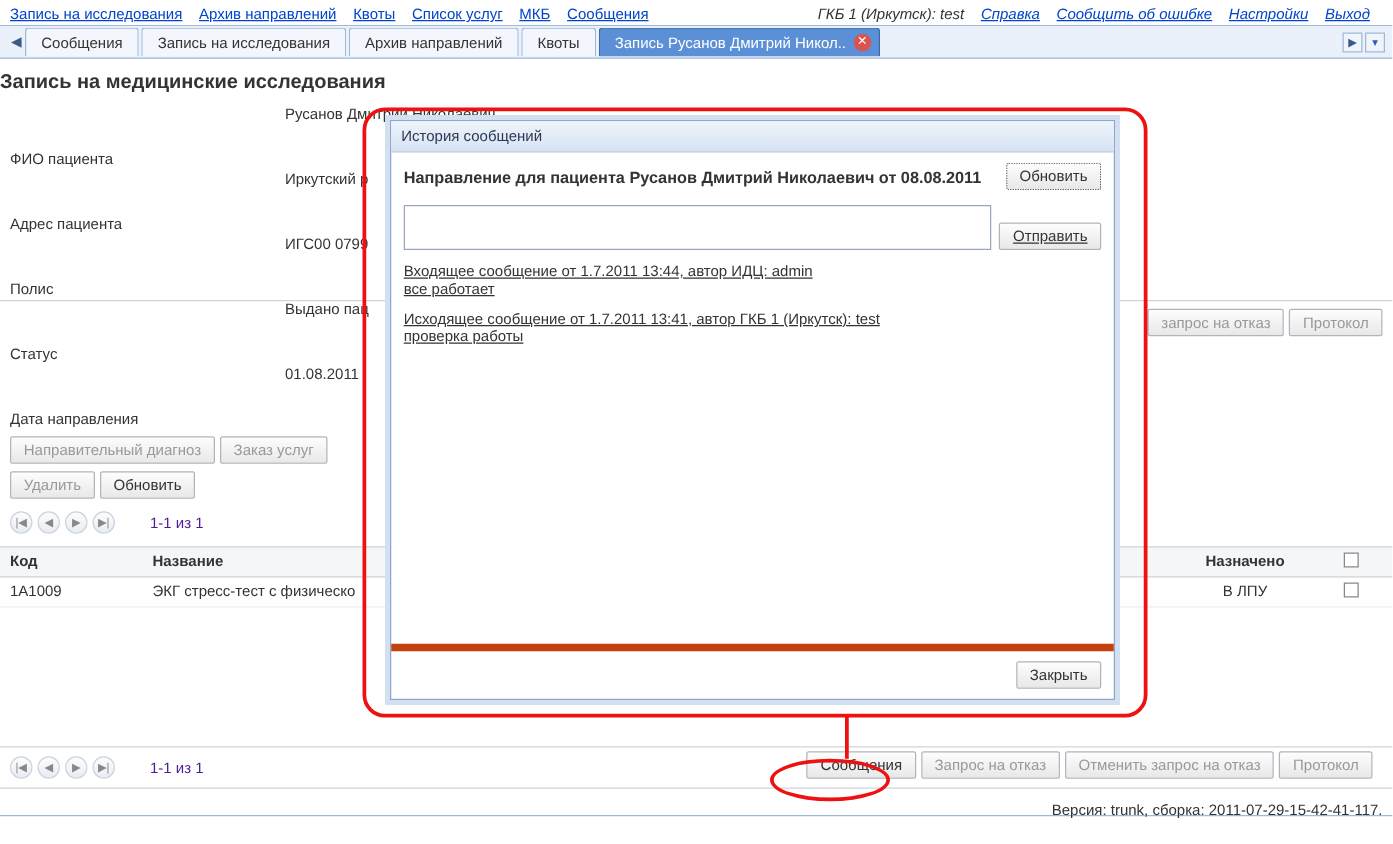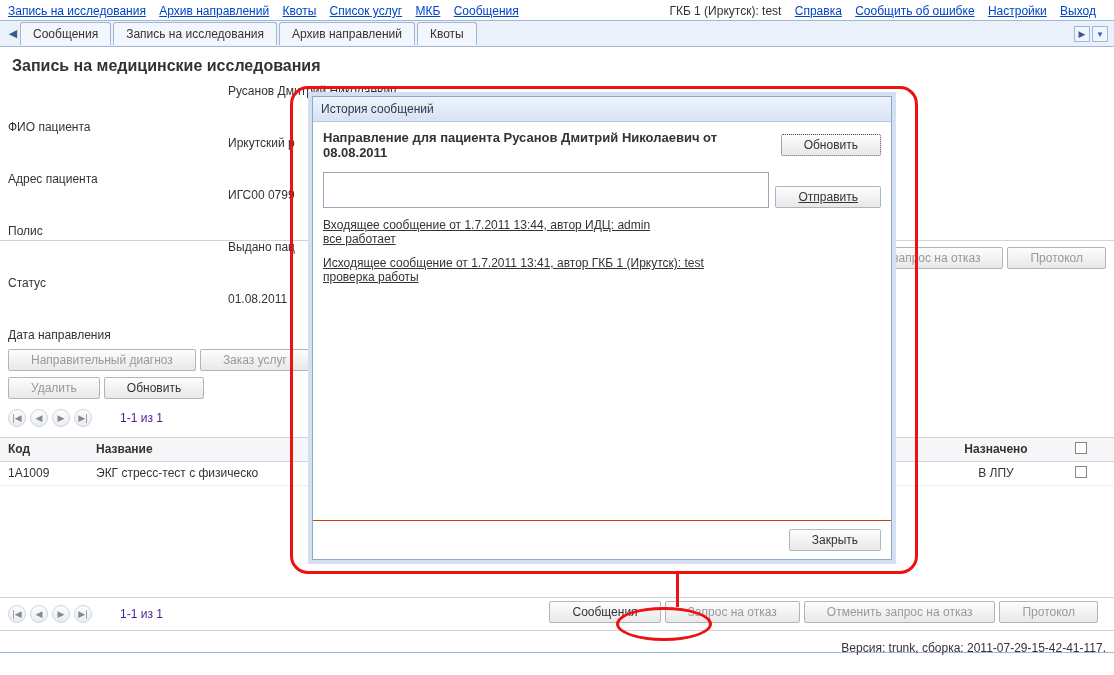--- a/index.html
+++ b/index.html
@@ -16,21 +16,21 @@
   }
   a.link { color: #0044cc; text-decoration: underline; cursor: pointer; }
   .topbar {
     display: flex;
     justify-content: space-between;
     padding: 4px 8px 2px 8px;
     font-size: 12px;
     border-bottom: 1px solid #a0b8d8;
   }
   .topbar .left a, .topbar .right a { margin-right: 10px; }
-  .topbar .right { text-align: center; }
+  .topbar .right { text-align: center; font-style: italic; }
   .topbar .right span.ctx { color: #333; margin-right: 10px; }
 
   .tabrow {
     display: flex;
     align-items: center;
     background: #eaf1fb;
     border-bottom: 1px solid #a0b8d8;
     height: 26px;
     padding-left: 6px;
     position: relative;
@@ -83,42 +83,42 @@
     border: 1px solid #a0b8d8;
     background: #f0f4fb;
     color: #3b5a8a;
     font-size: 9px;
     cursor: pointer;
   }
 
   .page-title {
     font-size: 16px;
     font-weight: bold;
-    padding: 10px 8px 8px 12px;
+    padding: 10px 8px 8px 0;
   }
 
   .info-grid {
     padding: 0 8px;
   }
   .info-row {
     display: flex;
     padding: 1px 0;
   }
   .info-label { width: 220px; margin-top: 36px; }
   .info-value { }
 
   .btn-row {
     padding: 6px 8px;
     display: flex;
     gap: 4px;
   }
   .btn {
     border: 1px solid #b0b5bb;
     background: linear-gradient(#fdfdfd, #e8e8e8);
-    padding: 3px 22px;
+    padding: 3px 10px;
     font-size: 12px;
     cursor: pointer;
     border-radius: 2px;
   }
   .btn.disabled {
     color: #999;
     cursor: default;
   }
 
   .pager {
@@ -145,21 +145,21 @@
     border-top: 1px solid #d0d4da;
     border-bottom: 1px solid #d0d4da;
     font-weight: bold;
     padding: 4px 8px;
   }
   .table-row {
     display: flex;
     padding: 4px 8px;
     border-bottom: 1px solid #eee;
   }
-  .col-code { width: 88px; }
+  .col-code { width: 114px; }
   .col-name { flex: 1; }
   .col-assigned { width: 120px; text-align: center; }
   .col-check { width: 50px; text-align: center; }
   .checkbox { display:inline-block; width:12px; height:12px; border:1px solid #888; background:#fff; }
 
   .action-row {
     display: flex;
     align-items: center;
     padding: 6px 8px;
     border-top: 1px solid #d0d4da;
@@ -249,21 +249,21 @@
     padding: 2px;
   }
   .msg-block { margin-bottom: 10px; font-size: 12px; }
   .msg-meta { color: #333; }
   .msg-text { color: #333; }
 
   .dialog-footer {
     display: flex;
     justify-content: flex-end;
     padding: 8px 10px;
-    border-top: 1px solid #c2410c;
+    border-top: 6px solid #c2410c;
   }
 
   
   .anno-box {
     position: absolute;
     left: 290px;
     top: 86px;
     width: 628px;
     height: 488px;
     border: 3px solid #e11;
@@ -310,20 +310,24 @@
     <a class="link">Выход</a>
   </div>
 </div>
 
 <div class="tabrow">
   <div class="scroll-left">◀</div>
   <div class="tab">Сообщения</div>
   <div class="tab">Запись на исследования</div>
   <div class="tab">Архив направлений</div>
   <div class="tab">Квоты</div>
+  <div class="tab active">
+    <span>Запись Русанов Дмитрий Никол..</span>
+    <span class="close-icon">✕</span>
+  </div>
   <div class="right-ctrls">
     <div class="ctrl">▶</div>
     <div class="ctrl" style="color:#2a60b8;">▾</div>
   </div>
 </div>
 
 <div class="page-title">Запись на медицинские исследования</div>
 
 <div class="info-grid">
   <div class="info-row">

